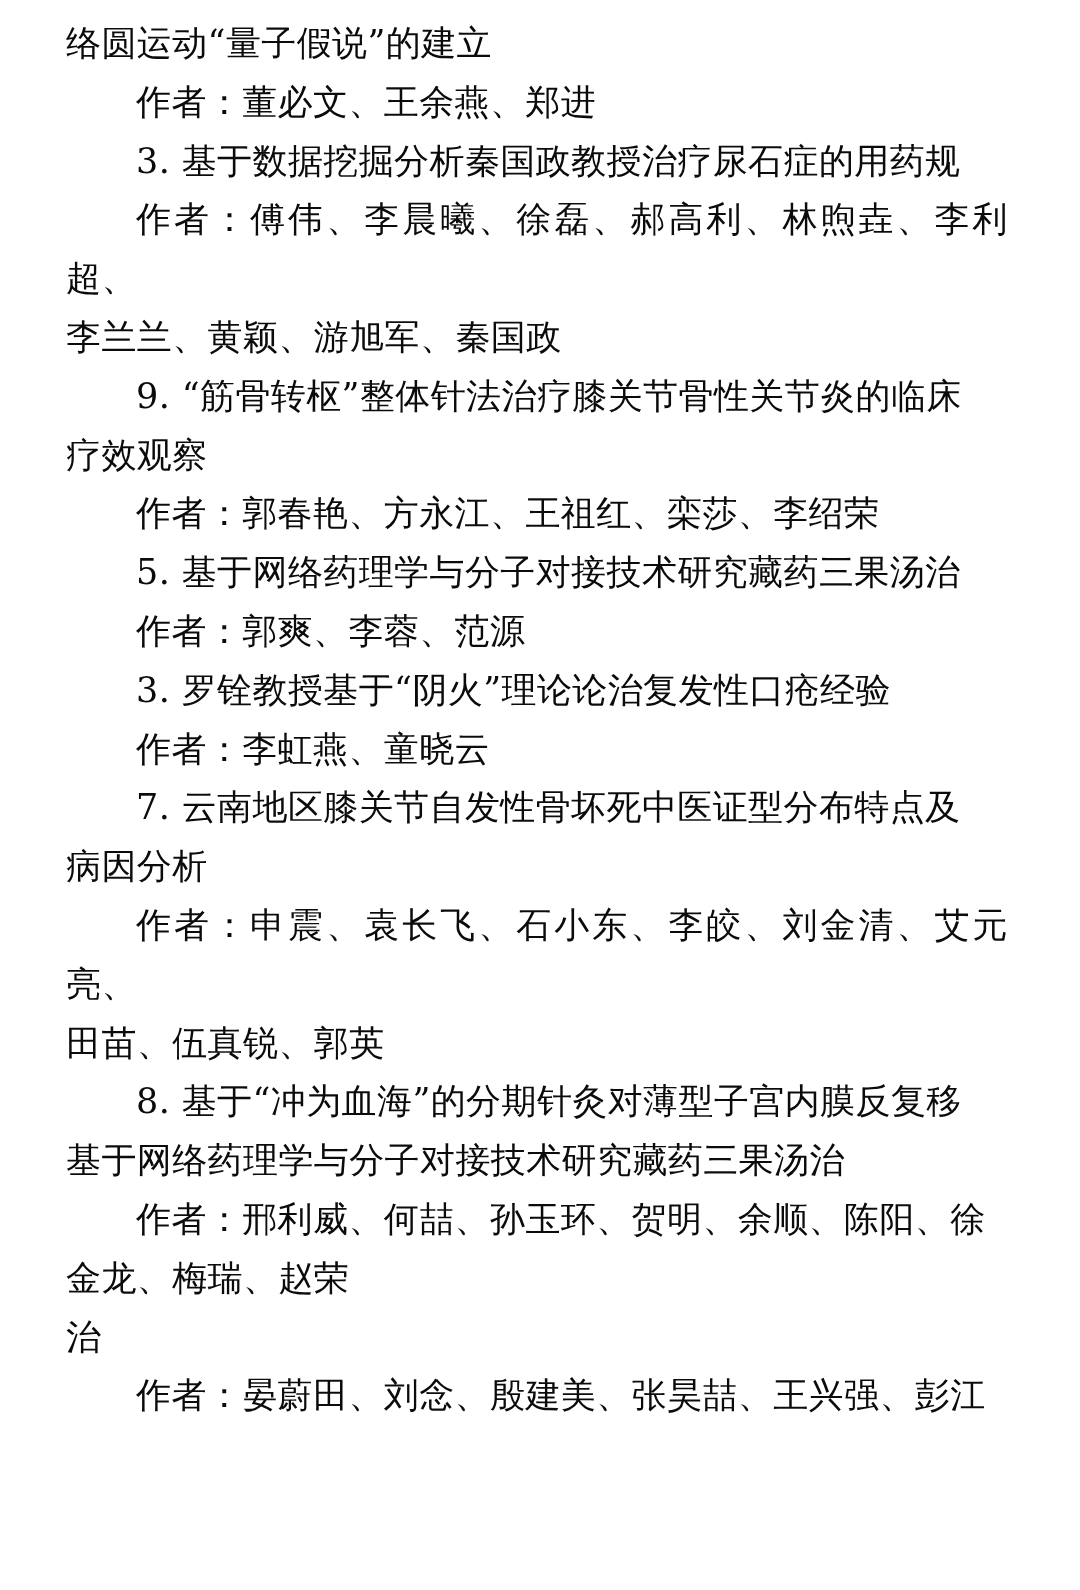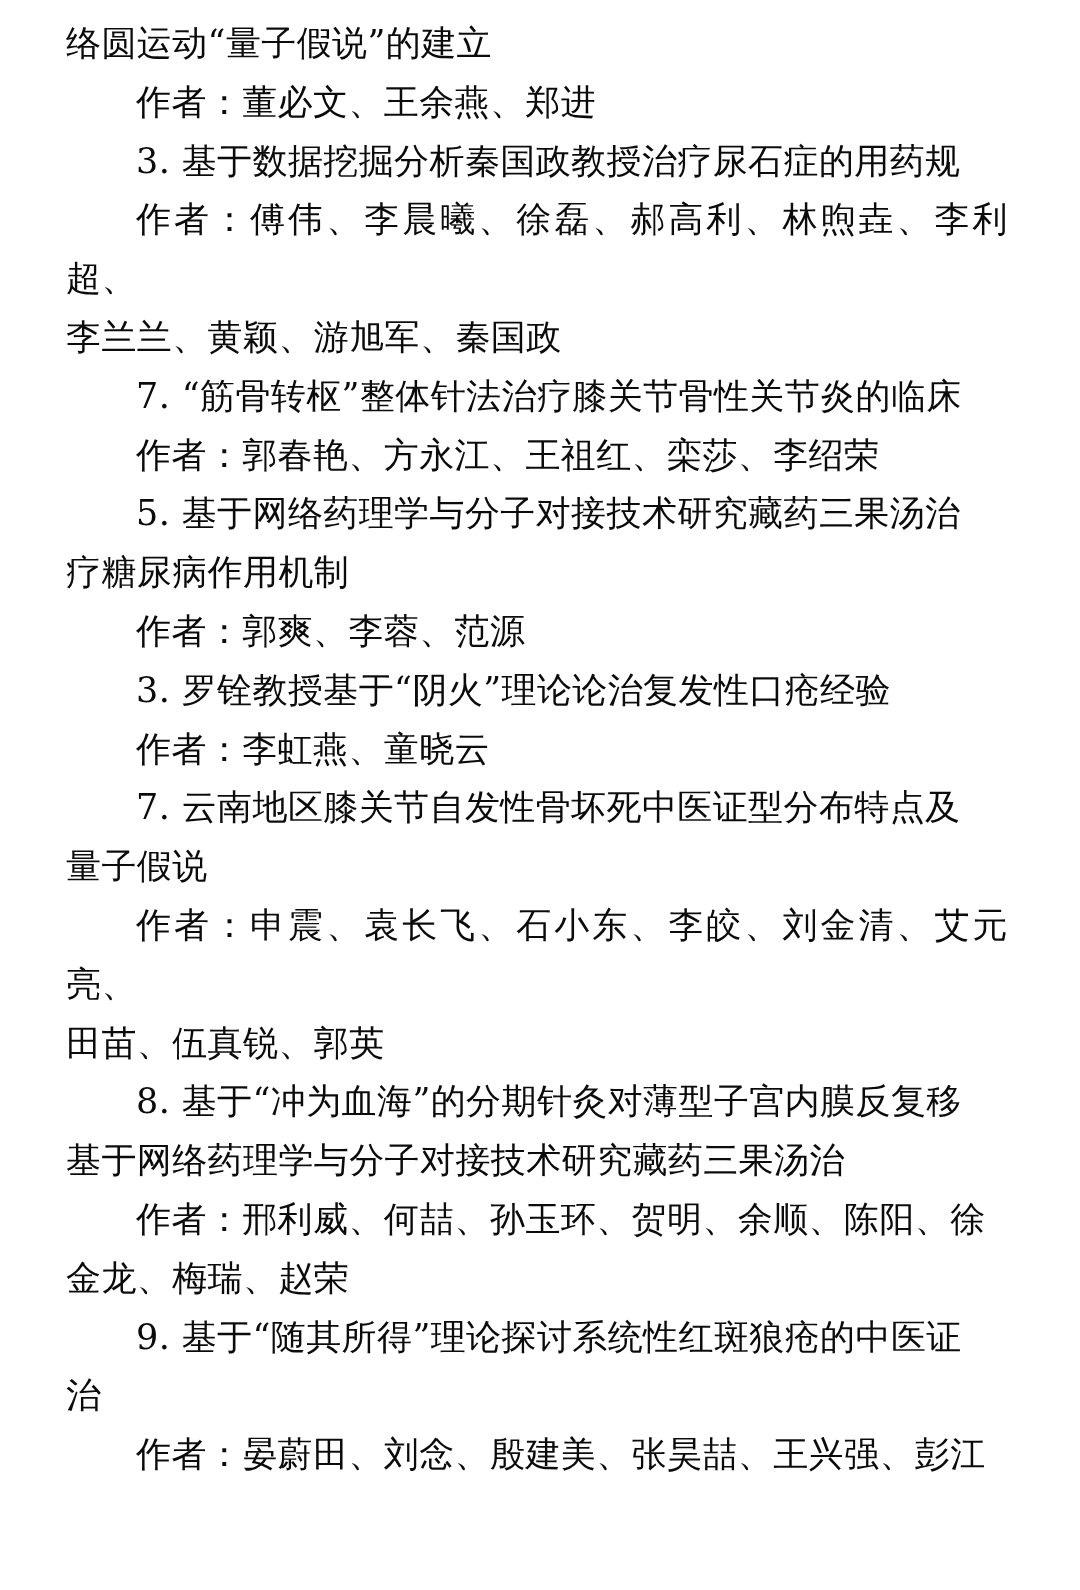--- a/index.html
+++ b/index.html
@@ -45,33 +45,32 @@
 <body>
 
 <div class="page">
   <div class="doc-body">
 
     <p class="para-cont">络圆运动“量子假说”的建立</p>
     <p class="para-authors">作者：董必文、王余燕、郑进</p>
     <p class="para-title">3. 基于数据挖掘分析秦国政教授治疗尿石症的用药规</p>
     <p class="para-authors">作者：傅伟、李晨曦、徐磊、郝高利、林煦垚、李利超、</p>
     <p class="para-cont">李兰兰、黄颖、游旭军、秦国政</p>
-    <p class="para-title">7. “筋骨转枢”整体针法治疗膝关节骨性关节炎的临床</p>
+    <p class="para-title">9. “筋骨转枢”整体针法治疗膝关节骨性关节炎的临床</p>
+    <p class="para-cont">疗效观察</p>
     <p class="para-authors">作者：郭春艳、方永江、王祖红、栾莎、李绍荣</p>
     <p class="para-title">5. 基于网络药理学与分子对接技术研究藏药三果汤治</p>
-    <p class="para-cont">疗糖尿病作用机制</p>
     <p class="para-authors">作者：郭爽、李蓉、范源</p>
     <p class="para-title">3. 罗铨教授基于“阴火”理论论治复发性口疮经验</p>
     <p class="para-authors">作者：李虹燕、童晓云</p>
     <p class="para-title">7. 云南地区膝关节自发性骨坏死中医证型分布特点及</p>
-    <p class="para-cont">量子假说</p>
+    <p class="para-cont">病因分析</p>
     <p class="para-authors">作者：申震、袁长飞、石小东、李皎、刘金清、艾元亮、</p>
     <p class="para-cont">田苗、伍真锐、郭英</p>
     <p class="para-title">8. 基于“冲为血海”的分期针灸对薄型子宫内膜反复移</p>
     <p class="para-cont">基于网络药理学与分子对接技术研究藏药三果汤治</p>
     <p class="para-authors">作者：邢利威、何喆、孙玉环、贺明、余顺、陈阳、徐</p>
     <p class="para-cont">金龙、梅瑞、赵荣</p>
-    <p class="para-title">9. 基于“随其所得”理论探讨系统性红斑狼疮的中医证</p>
     <p class="para-cont">治</p>
     <p class="para-authors">作者：晏蔚田、刘念、殷建美、张昊喆、王兴强、彭江</p>
 
   </div>
 </div>
 
 </body></html>

